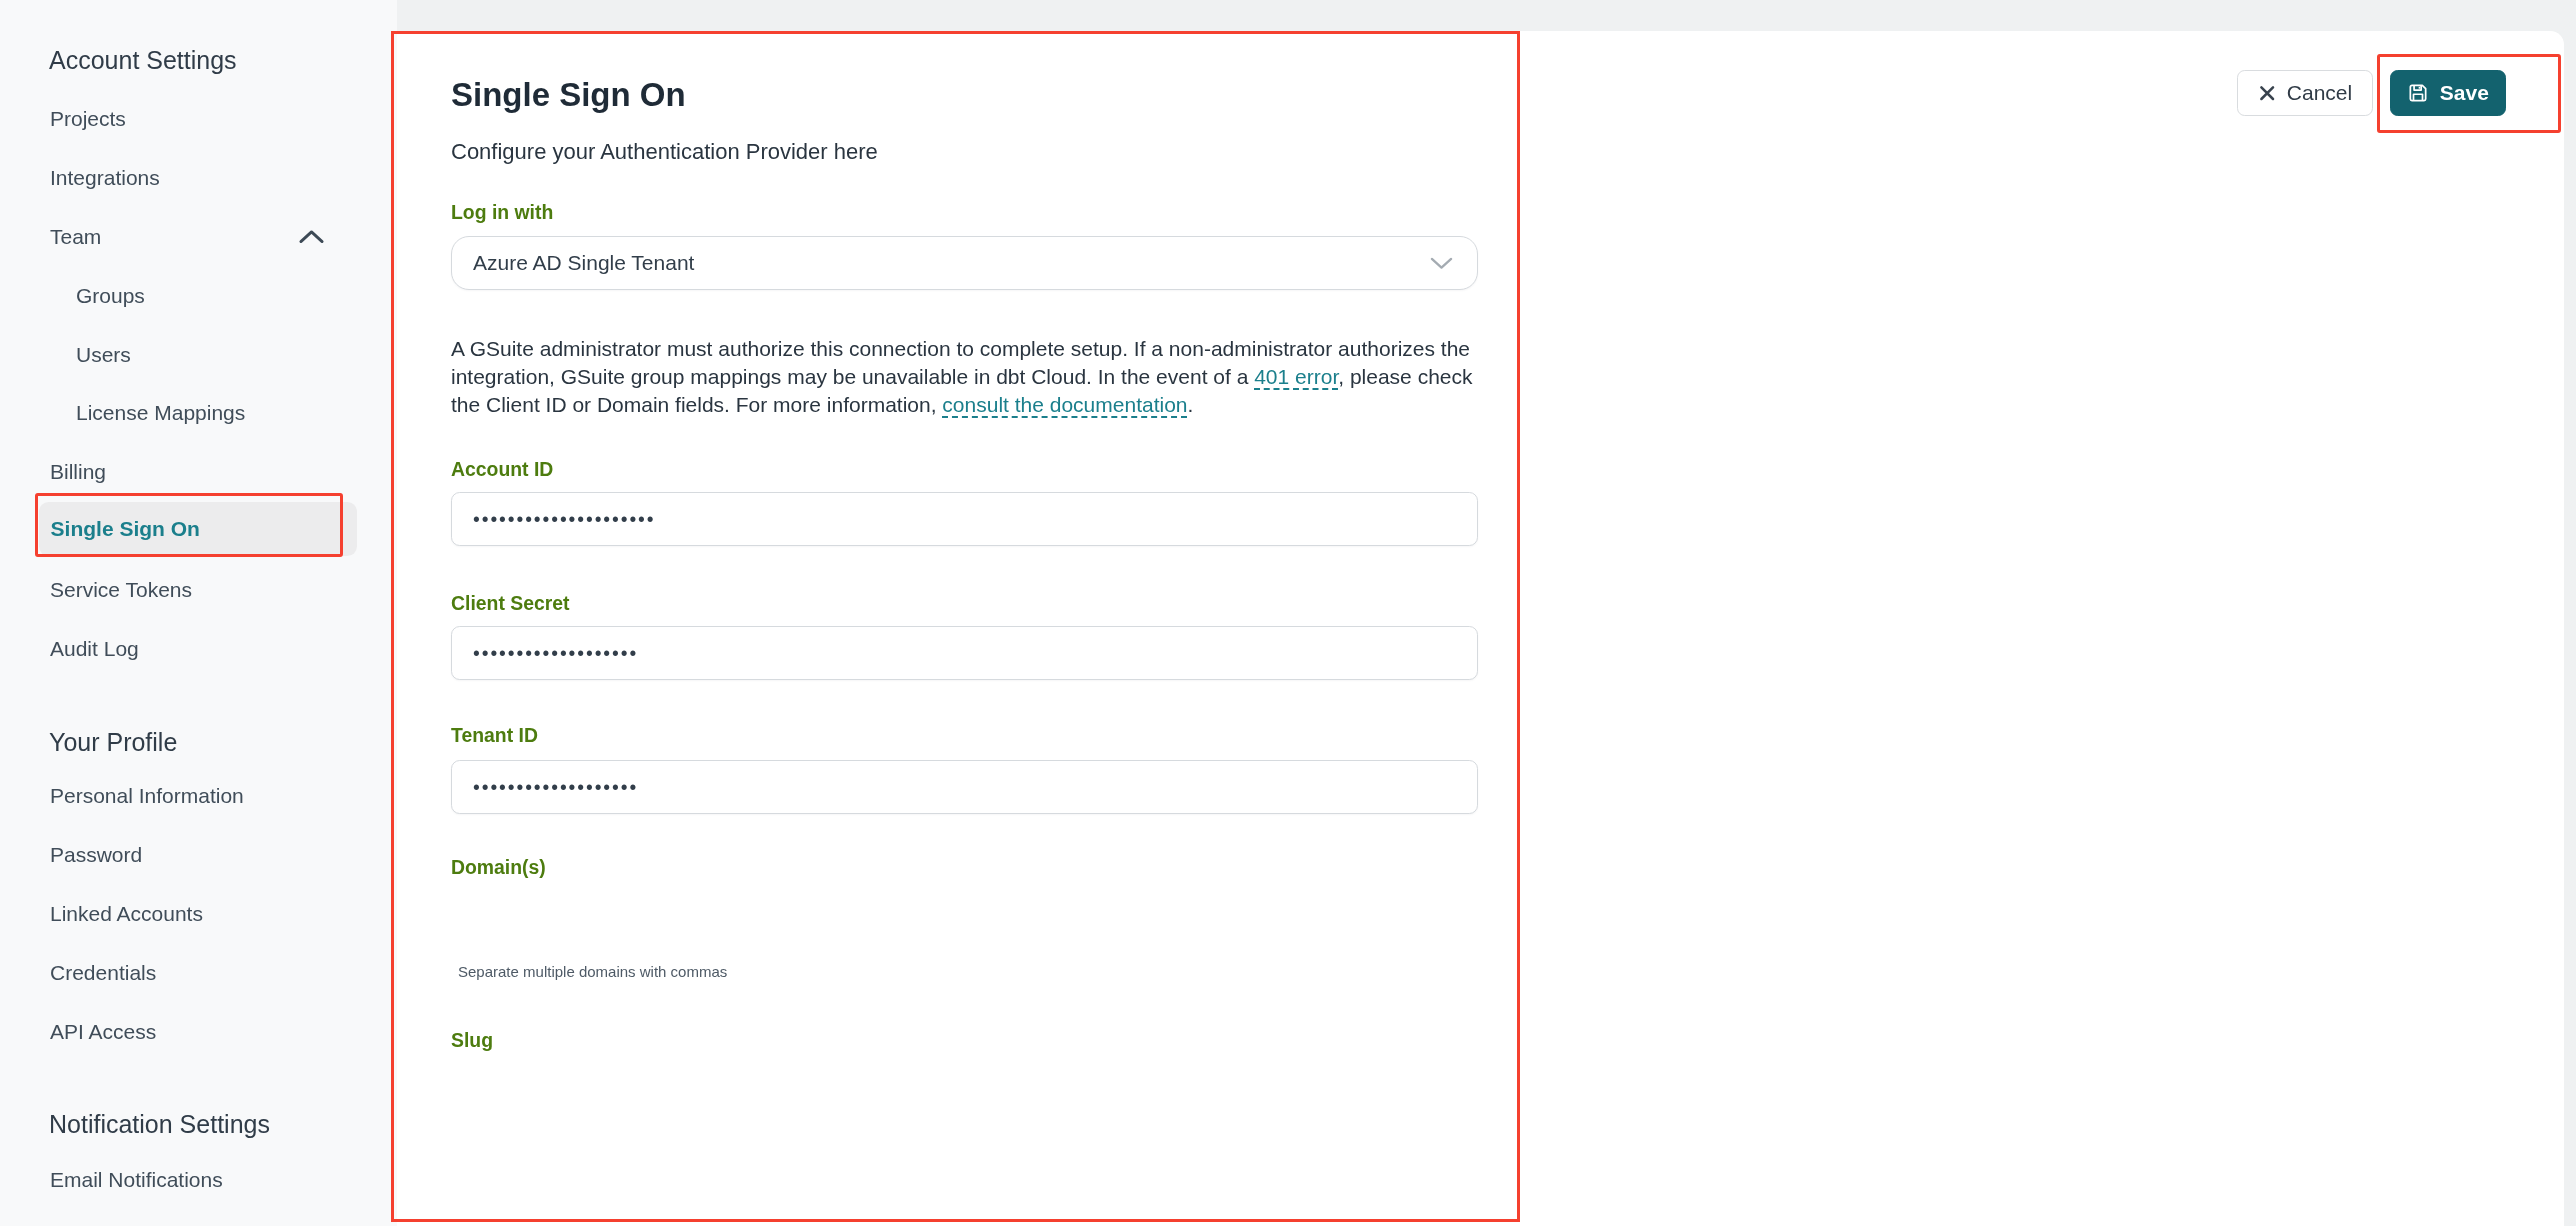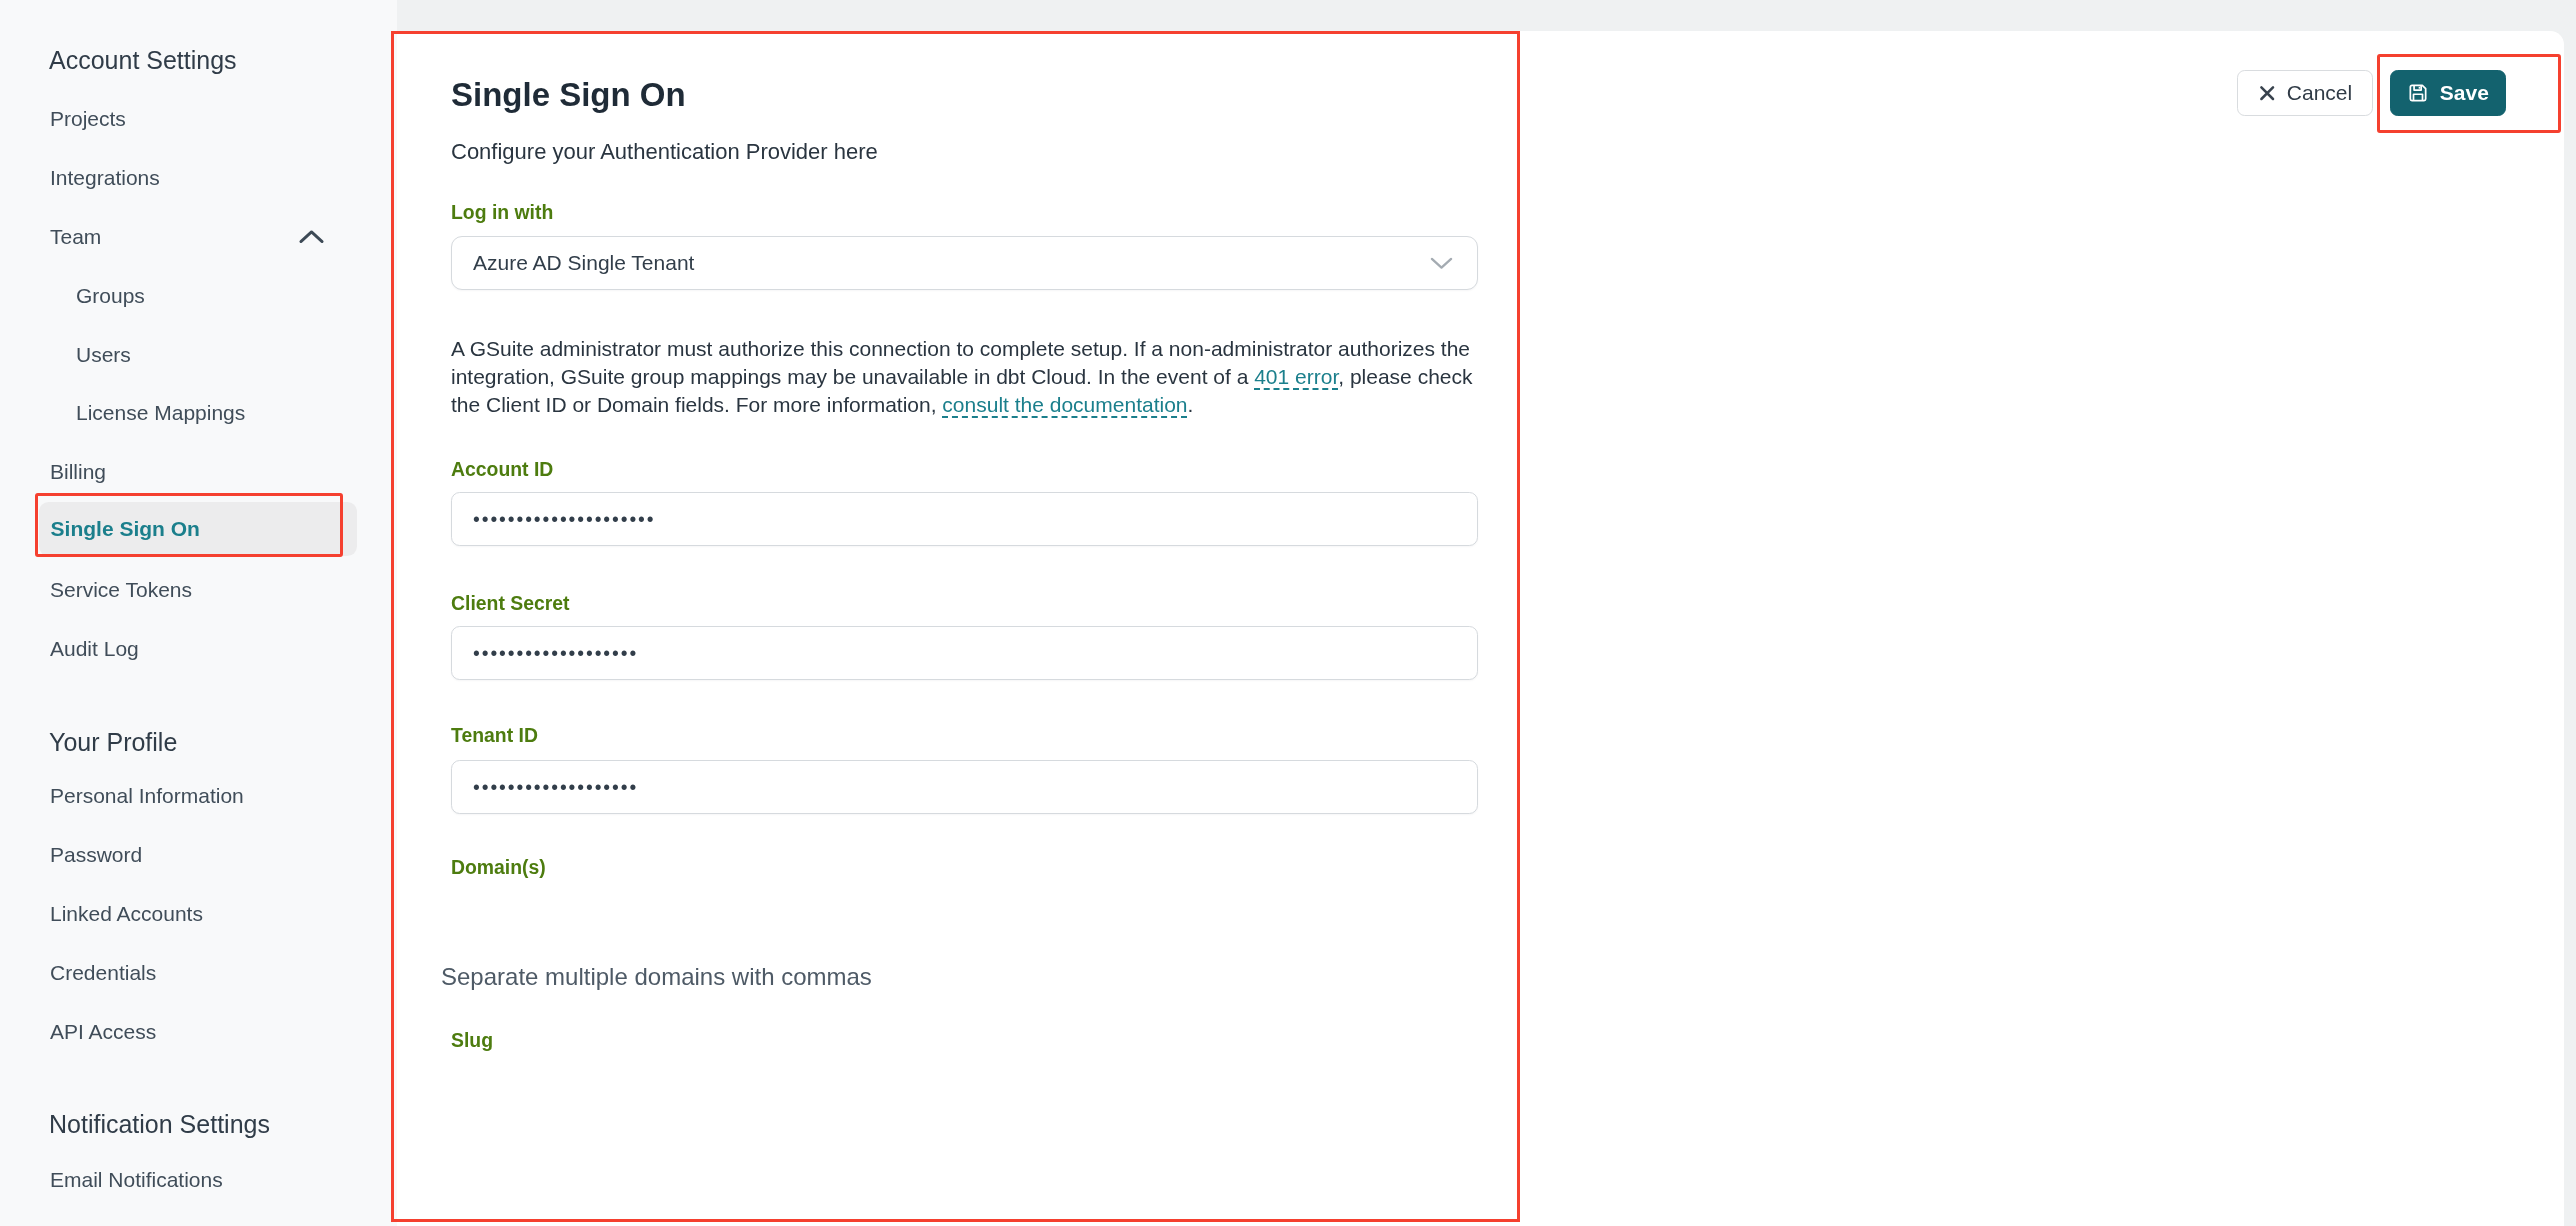--- a/index.html
+++ b/index.html
@@ -41,28 +41,28 @@
   .f-label{position:absolute;left:54px;font-size:19.4px;font-weight:700;color:#4d7c0f;}
   .f-input{
     position:absolute;left:54px;width:1027px;height:54px;
     border:1px solid var(--input_border);border-radius:8.7px;background:#fff;
     font-family:"Liberation Sans",sans-serif;font-size:21px;color:var(--input_text);
     padding:0 21px;outline:none;box-shadow:0 1px 1.9px rgba(20,30,40,0.04);
   }
   .f-input.masked{letter-spacing:1.9px;font-size:19.4px;}
   .select-box{
     position:absolute;left:54px;top:205px;width:1027px;height:54px;
-    border:1px solid var(--input_border);border-radius:11px;background:#fff;
+    border:1px solid var(--input_border);border-radius:18px;background:#fff;
     display:flex;align-items:center;justify-content:space-between;
     padding:0 23px 0 21px;cursor:pointer;box-shadow:0 1px 1.9px rgba(20,30,40,0.04);
   }
   .select-box .value{font-size:21px;color:var(--input_text);}
   .notice{position:absolute;left:54px;top:304px;width:1034px;font-size:21px;line-height:28px;color:var(--body_text);margin:0;}
   .notice a{color:var(--link_teal);text-decoration:underline;text-decoration-style:dashed;text-underline-offset:3.9px;cursor:pointer;}
-  .helper{position:absolute;left:44px;top:932px;font-size:24px;color:var(--muted_text);}
+  .helper{position:absolute;left:61px;top:932px;font-size:15px;color:var(--muted_text);}
   
   .btn{position:absolute;top:70px;height:46px;border-radius:7.7px;display:flex;align-items:center;justify-content:center;cursor:pointer;font-family:Liberation Sans, sans-serif;}
   .btn-cancel{left:2237px;width:136px;background:#fff;border:1px solid #d9dcdf;color:#313c47;font-size:21px;gap:10.7px;}
   .btn-save{left:2390px;width:116px;background:var(--accent_teal);border:1px solid var(--accent_teal);color:#fff;font-size:21px;font-weight:600;gap:10.7px;}
   
   .anno{position:absolute;border:3.9px solid var(--annotation_red);pointer-events:none;z-index:20;}
   .anno-sso{left:35px;top:493px;width:308px;height:64px;border-radius:2.9px;}
   .anno-main{left:391px;top:31px;width:1129px;height:1191px;}
   .anno-save{left:2377px;top:54px;width:184px;height:79px;border-radius:2.9px;}
   svg{display:block;}

